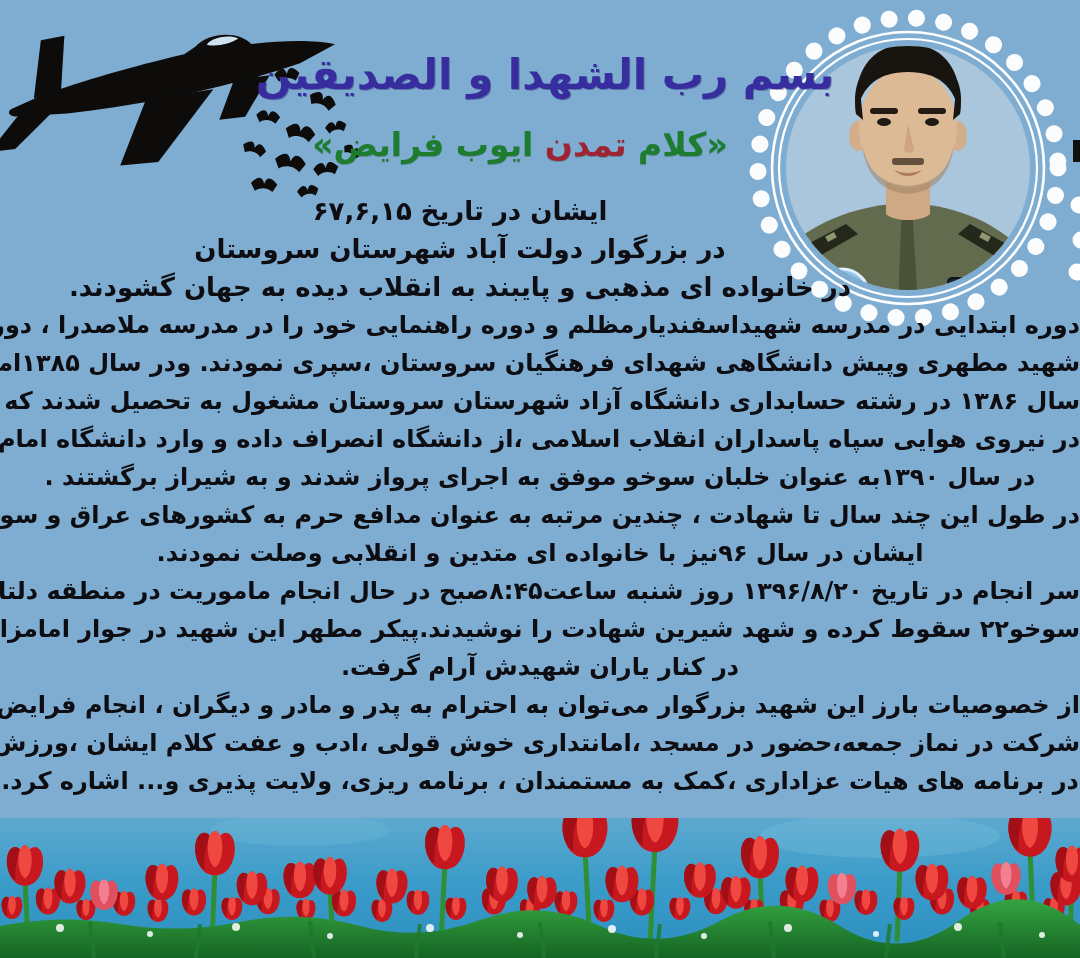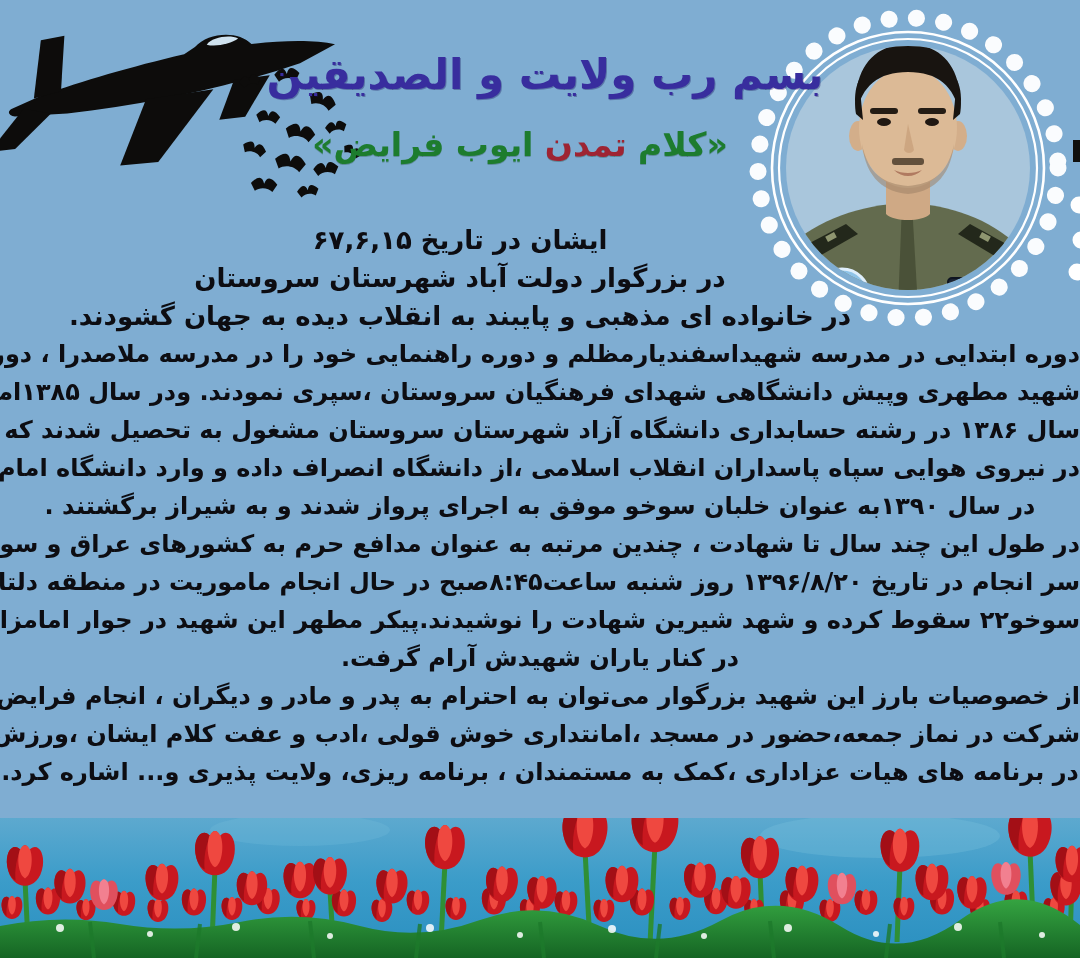--- a/index.html
+++ b/index.html
@@ -20,21 +20,21 @@
   }
   .martyr-title{
     top:120px;left:140px;width:760px;height:50px;
     text-align:center;direction:rtl;
     font-size:33px;font-weight:bold;color:#1d7c2e;
     line-height:50px;white-space:nowrap;z-index:4;
     text-shadow:0 1px 0 rgba(0,40,0,.25);
   }
   .martyr-title .hl{color:#9e2433;}
   
-  .bio{top:192px;left:0;width:1080px;z-index:3;margin-top:29px;}
+  .bio{top:192px;left:0;width:1080px;z-index:3;}
   .bio-line{
     direction:rtl;text-align:center;white-space:nowrap;
     font-weight:bold;color:#0d0d12;
     font-size:24px;line-height:38px;height:38px;
   }
   .bio .p1 .bio-line{font-size:26px;}
   .p1{width:920px;} 
   
   .jet{top:10px;left:0;z-index:2;}
   .photo-frame{top:8px;left:742px;z-index:2;}
@@ -97,21 +97,21 @@
         </g>
       <g transform="translate(264,176) scale(1.1) rotate(4)">
           <path d="M-12,-2 C-6,-9 -2,-9 0,-2 C2,-9 6,-9 12,-2 L8,5 C4,1 -4,1 -8,5 Z"></path>
         </g>
       <g transform="translate(308,182) scale(0.9) rotate(-8)">
           <path d="M-12,-2 C-6,-9 -2,-9 0,-2 C2,-9 6,-9 12,-2 L8,5 C4,1 -4,1 -8,5 Z"></path>
         </g>
     </g>
   </svg>
 
-  <div class="layer bismillah">بسم رب ولایت و الصدیقین</div>
+  <div class="layer bismillah">بسم رب الشهدا و الصدیقین</div>
 
   <div class="layer martyr-title"><span>«کلام </span><span class="hl">تمدن</span><span> ایوب فرایض»</span></div>
 
   <svg class="layer photo-frame" width="338" height="330" viewBox="0 0 338 330">
     <defs>
       <clipPath id="photoClip">
           <circle cx="166" cy="160" r="122"></circle>
         </clipPath>
     </defs>
 
@@ -175,20 +175,21 @@
       <div class="bio-line">دوره ابتدایی در مدرسه شهیداسفندیارمظلم و دوره راهنمایی خود را در مدرسه ملاصدرا ، دوره دبیرستان را در دبیرستان</div>
       <div class="bio-line">شهید مطهری وپیش دانشگاهی شهدای فرهنگیان سروستان ،سپری نمودند. ودر سال ۱۳۸۵اموفق به اخذ مدرک دیپلم</div>
     </div>
     <div>
       <div class="bio-line">سال ۱۳۸۶ در رشته حسابداری دانشگاه آزاد شهرستان سروستان مشغول به تحصیل شدند که در همان سال پس از قبولی</div>
       <div class="bio-line">در نیروی هوایی سپاه پاسداران انقلاب اسلامی ،از دانشگاه انصراف داده و وارد دانشگاه امام حسین (ع)شدند</div>
       <div class="bio-line">در سال ۱۳۹۰به عنوان خلبان سوخو موفق به اجرای پرواز شدند و به شیراز برگشتند .</div>
     </div>
     <div>
       <div class="bio-line">در طول این چند سال تا شهادت ، چندین مرتبه به عنوان مدافع حرم به کشورهای عراق و سوریه مامور شدند.</div>
+      <div class="bio-line">ایشان در سال ۹۶نیز با خانواده ای متدین و انقلابی وصلت نمودند.</div>
     </div>
     <div>
       <div class="bio-line">سر انجام در تاریخ ۱۳۹۶/۸/۲۰ روز شنبه ساعت۸:۴۵صبح در حال انجام ماموریت در منطقه دلتا سروستان با هواپیمای</div>
       <div class="bio-line">سوخو۲۲ سقوط کرده و شهد شیرین شهادت را نوشیدند.پیکر مطهر این شهید در جوار امامزاده سید علی ابن اسحاق ،</div>
       <div class="bio-line">در کنار یاران شهیدش آرام گرفت.</div>
     </div>
     <div>
       <div class="bio-line">از خصوصیات بارز این شهید بزرگوار می‌توان به احترام به پدر و مادر و دیگران ، انجام فرایض دینی ،نماز اول وقت و نوافل آنها</div>
       <div class="bio-line">شرکت در نماز جمعه،حضور در مسجد ،امانتداری خوش قولی ،ادب و عفت کلام ایشان ،ورزش کردن ، شرکت مستمر</div>
       <div class="bio-line">در برنامه های هیات عزاداری ،کمک به مستمندان ، برنامه ریزی، ولایت پذیری و... اشاره کرد.</div>

